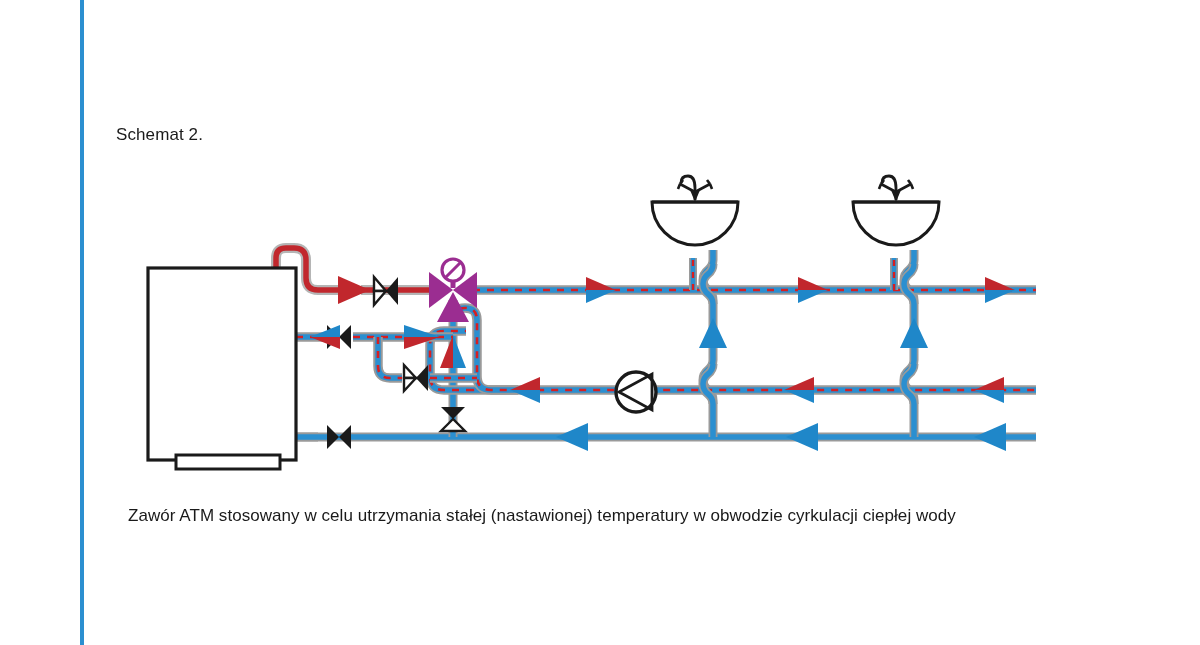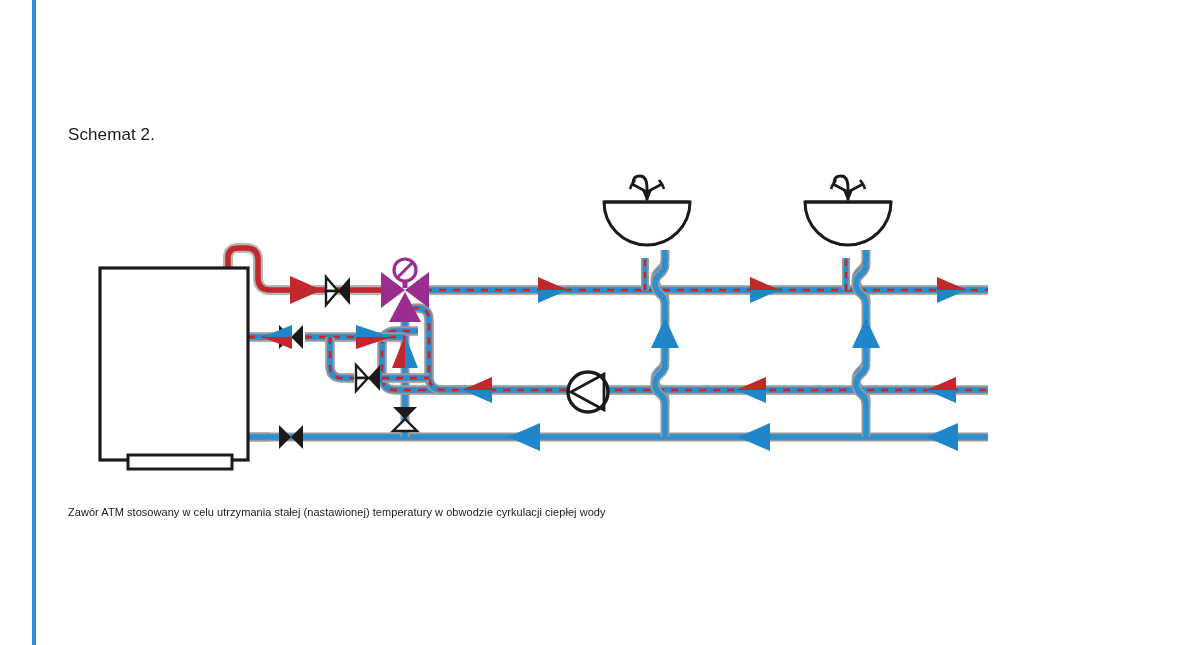--- a/index.html
+++ b/index.html
@@ -9,42 +9,43 @@
   }
   body {
     font-family: "Liberation Sans", sans-serif;
   }
   #page {
     position: relative;
     width: 988px;
     height: 645px;
     background: #ffffff;
     overflow: hidden;
+    margin-left: 48px;
   }
   #left-rule {
     position: absolute;
     left: 32px;
     top: 0;
     width: 4px;
     height: 645px;
   }
   #schemat-label {
     position: absolute;
     left: 68px;
     top: 125px;
     font-size: 17px;
     color: #1a1a1a;
     white-space: nowrap;
     letter-spacing: 0.1px;
   }
   #caption {
     position: absolute;
-    left: 68px;
+    left: 80px;
     top: 506px;
-    font-size: 11px;
+    font-size: 17px;
     color: #1a1a1a;
     white-space: nowrap;
     letter-spacing: 0.05px;
   }
   #diagram {
     position: absolute;
     left: 0;
     top: 0;
   }
 </style>

